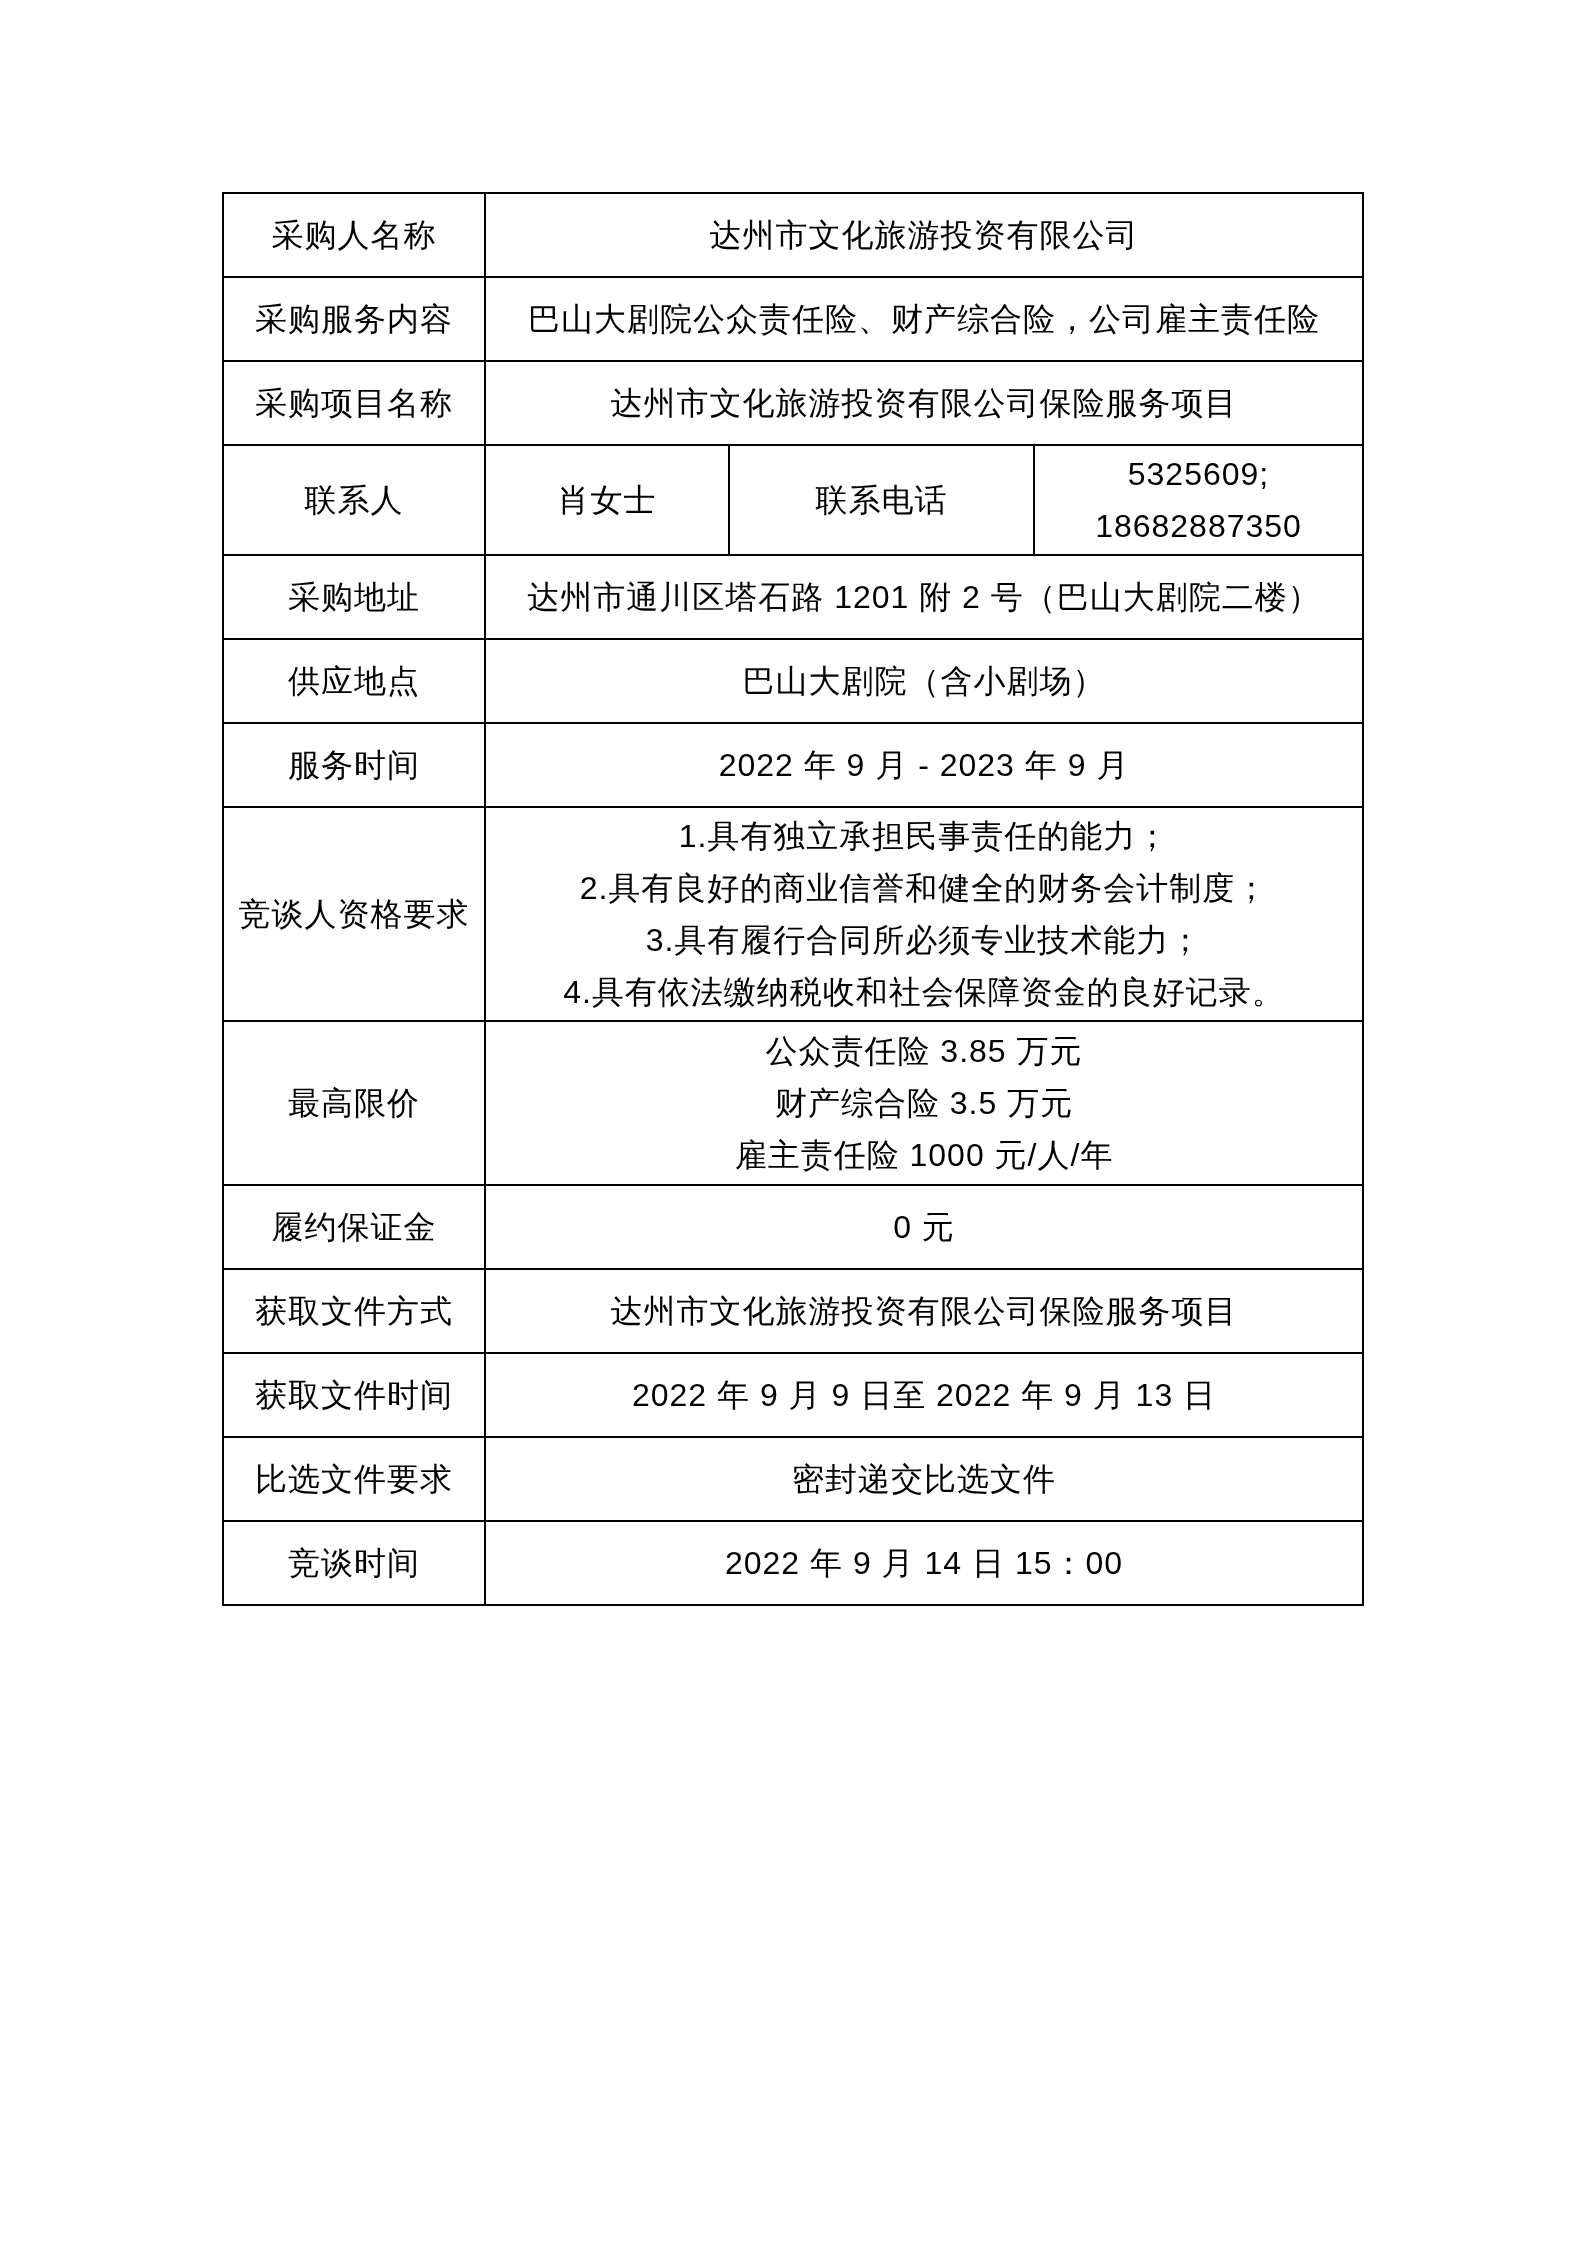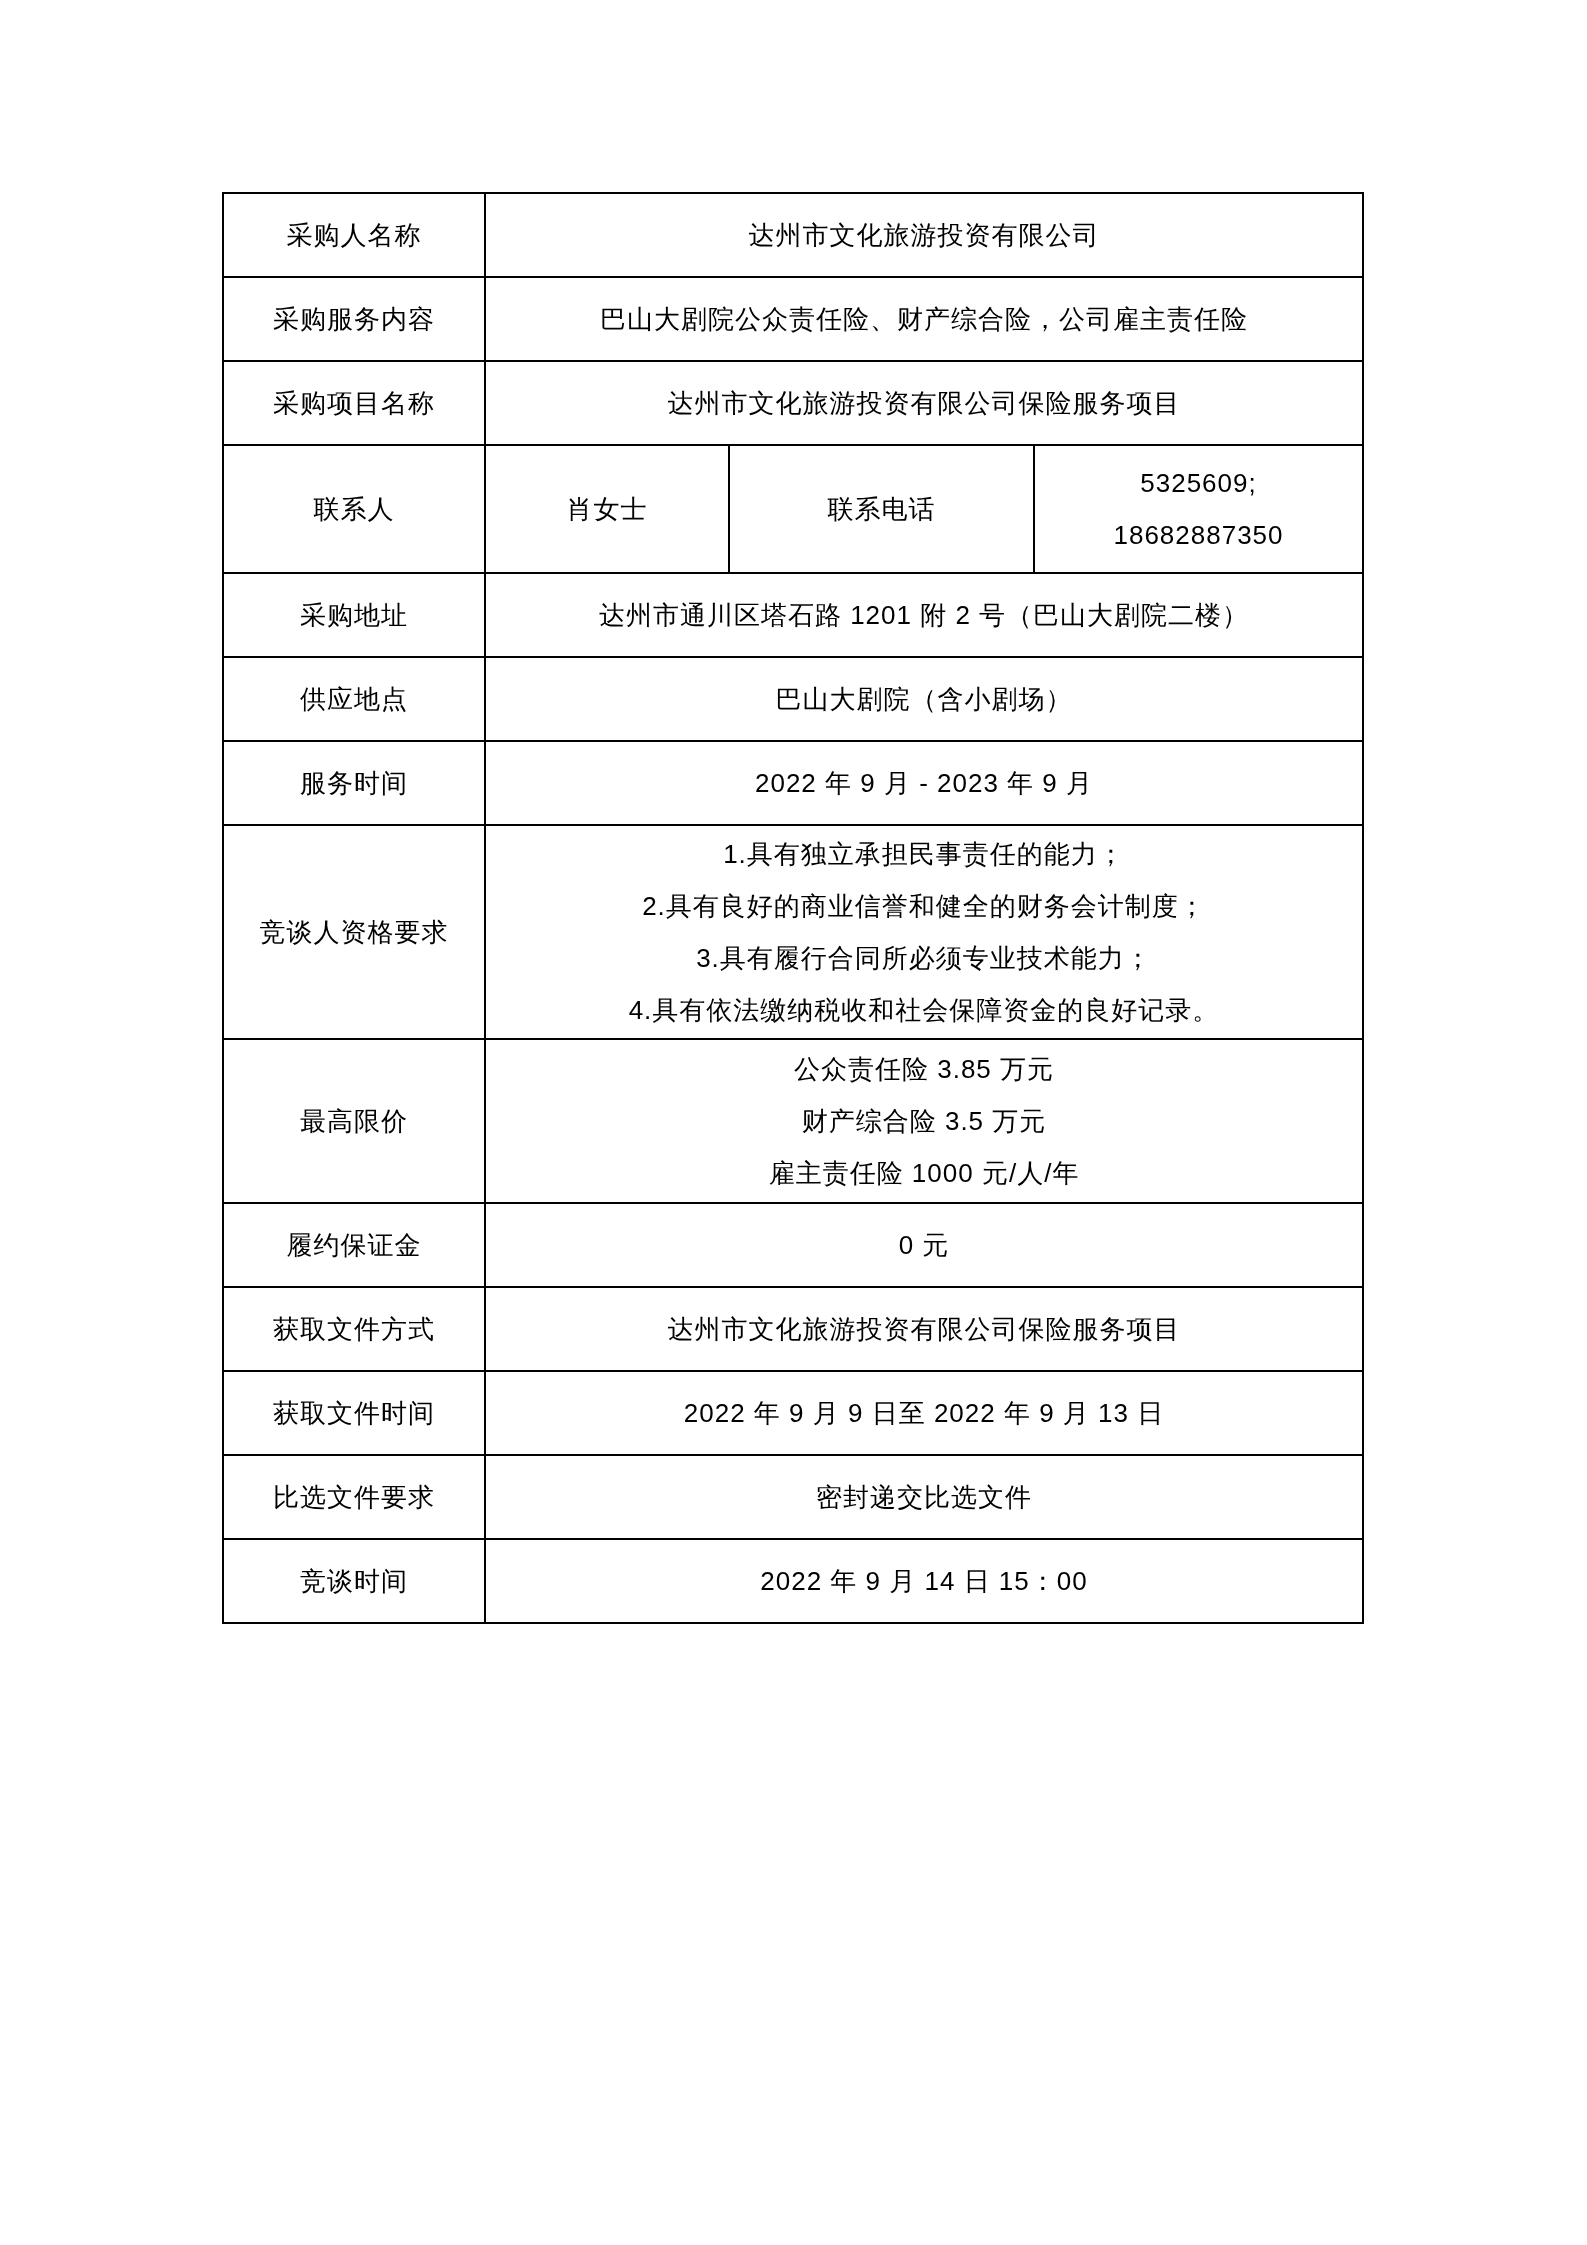--- a/index.html
+++ b/index.html
@@ -23,29 +23,29 @@
     left: 222px;
     top: 192px;
     width: 1140px;
     border-collapse: collapse;
     table-layout: fixed;
   }
   table.info td {
     border: 2px solid #000000;
     text-align: center;
     vertical-align: middle;
-    font-size: 26px;
+    font-size: 32px;
     line-height: 52px;
     white-space: pre-line;
     padding: 0 10px;
     box-sizing: border-box;
     letter-spacing: 1px;
   }
   .h84  { height: 84px; }
-  .h110 { height: 128px; padding-left: 39px; }
+  .h110 { height: 110px; padding-left: 39px; }
   .h214 { height: 214px; }
   .h164 { height: 164px; }
 </style>
 </head>
 <body>
 
 <div class="page">
   <table class="info">
     <colgroup>
       <col style="width:262px">

